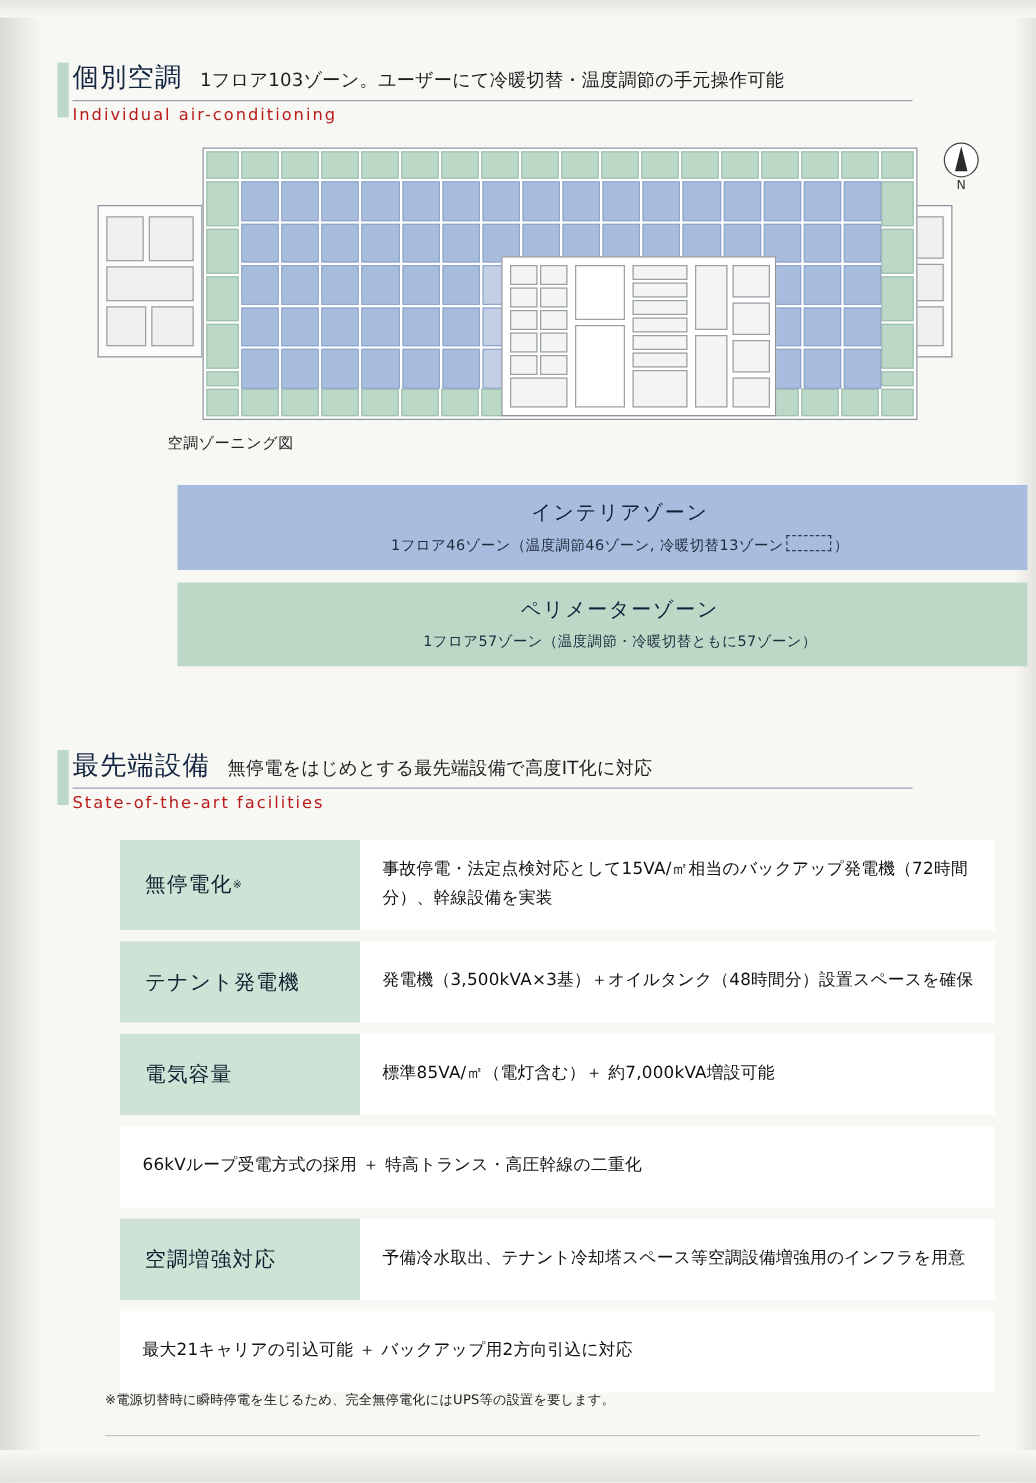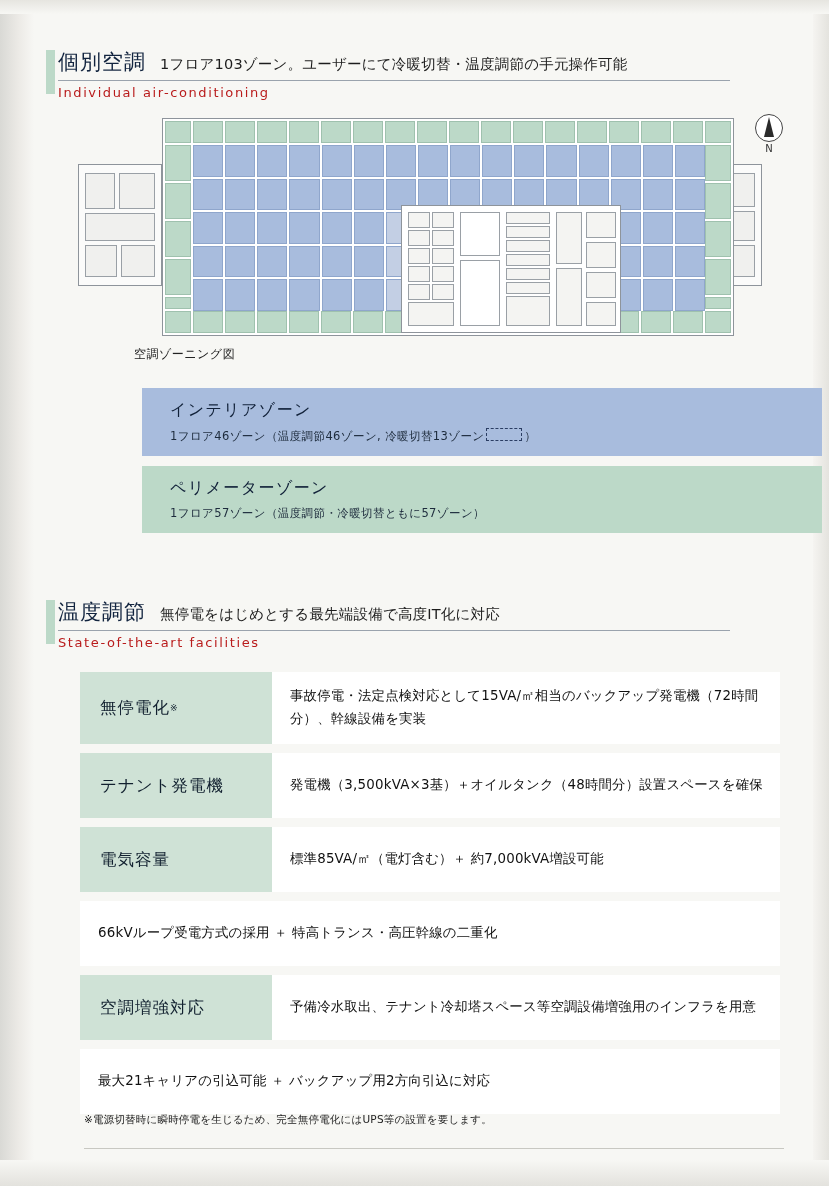--- a/index.html
+++ b/index.html
@@ -207,20 +207,21 @@
   .legend {
     position: absolute;
     left: 108px;
     width: 680px;
   }
   .legend-bar {
     width: 680px;
     box-sizing: border-box;
     padding: 12px 0 12px 28px;
     margin-bottom: 10px;
+    text-align: center;
   }
   .legend-bar.interior { background: #a8bcdd; }
   .legend-bar.perimeter { background: #bcd9c8; }
   .legend-title {
     font-size: 16px;
     letter-spacing: 1.4px;
     color: #102038;
     margin-bottom: 7px;
     font-family: "DejaVu Sans", "Liberation Sans", sans-serif;
   }
@@ -234,21 +235,21 @@
     display: inline-block;
     width: 34px; height: 11px;
     border: 1px dashed #2a3d63;
     vertical-align: -1px;
     margin: 0 2px;
   }
 
   
   .fac-table {
     position: absolute;
-    left: 46px;
+    left: 62px;
     width: 700px;
   }
   .fac-row {
     display: flex;
     align-items: stretch;
     margin-bottom: 9px;
     height: 65px;
   }
   .fac-key {
     width: 192px;
@@ -530,21 +531,21 @@
 
       <div class="legend-bar perimeter">
         <div class="legend-title">ペリメーターゾーン</div>
         <div class="legend-desc">1フロア57ゾーン（温度調節・冷暖切替ともに57ゾーン）</div>
       </div>
     </div>
 
     <div class="section-head" style="left:24px; top:598px;">
       <div class="sec-accent"></div>
       <div class="sec-title-row">
-        <div class="sec-title">温度調節</div>
+        <div class="sec-title">最先端設備</div>
         <div class="sec-lead">無停電をはじめとする最先端設備で高度IT化に対応</div>
       </div>
       <div class="sec-rule"></div>
       <div class="sec-sub">State-of-the-art facilities</div>
     </div>
 
     <div class="fac-table" style="top:672px;">
 
       <div class="fac-row" style="height:72px;">
         <div class="fac-key">

